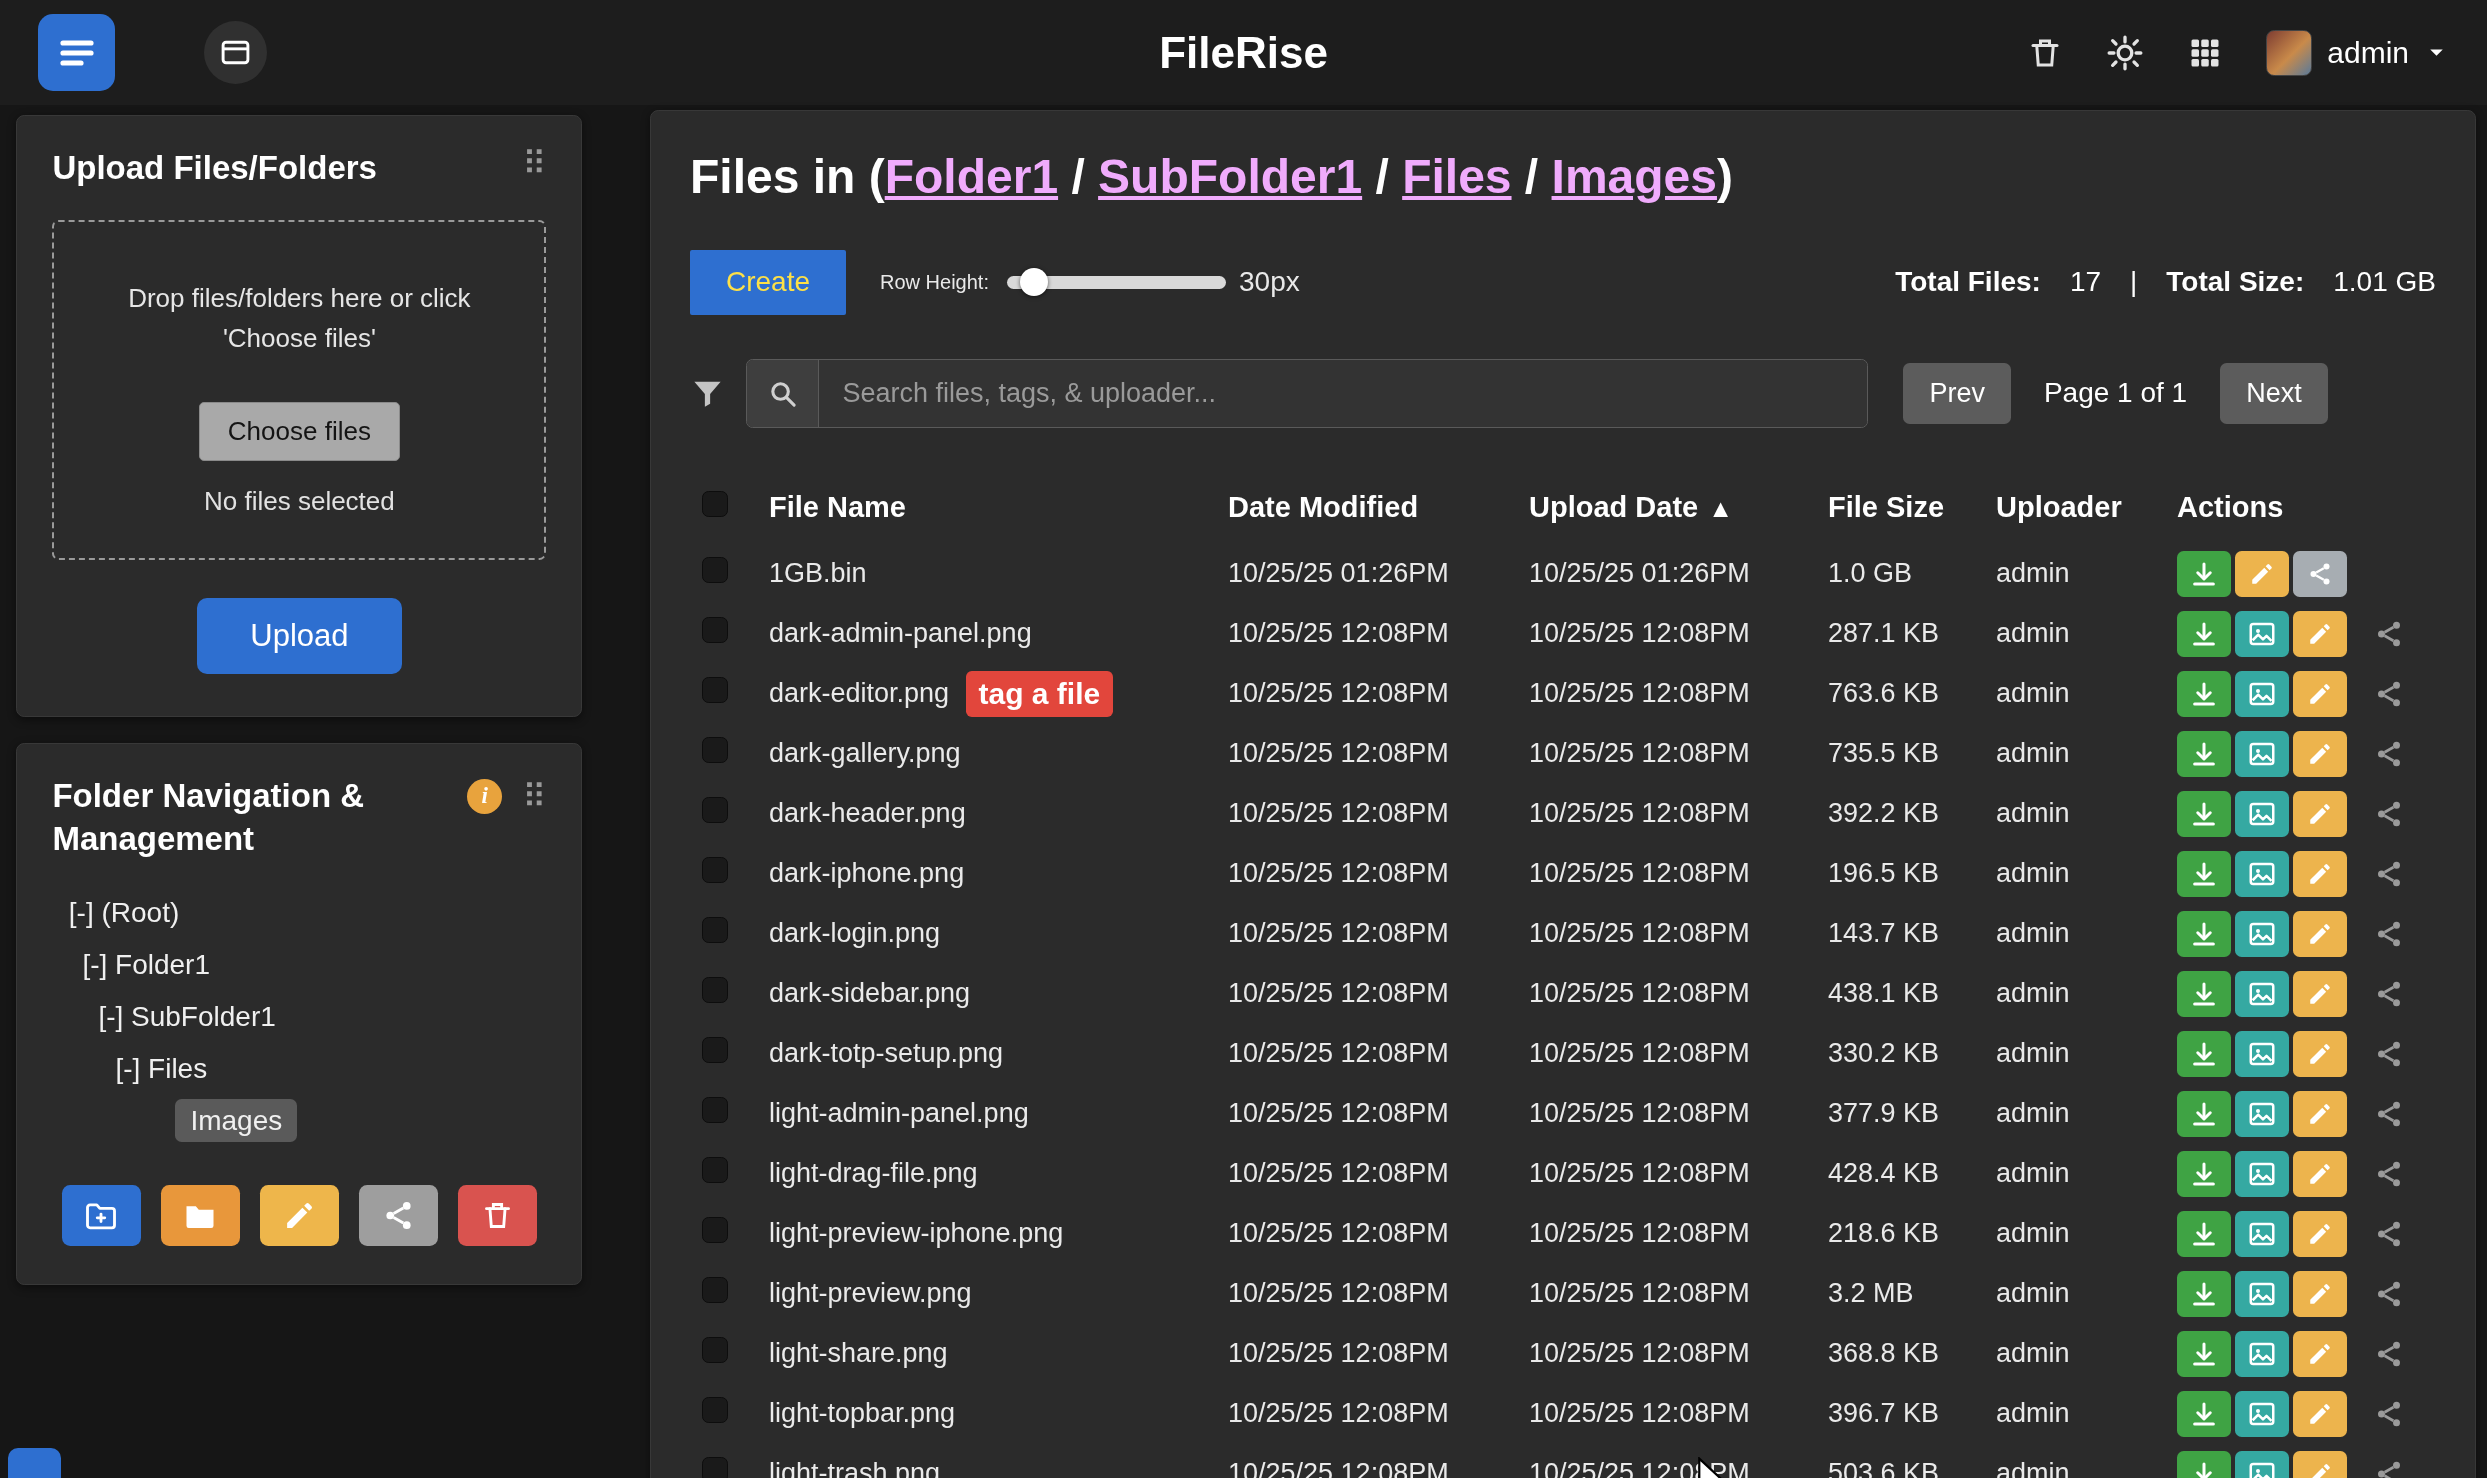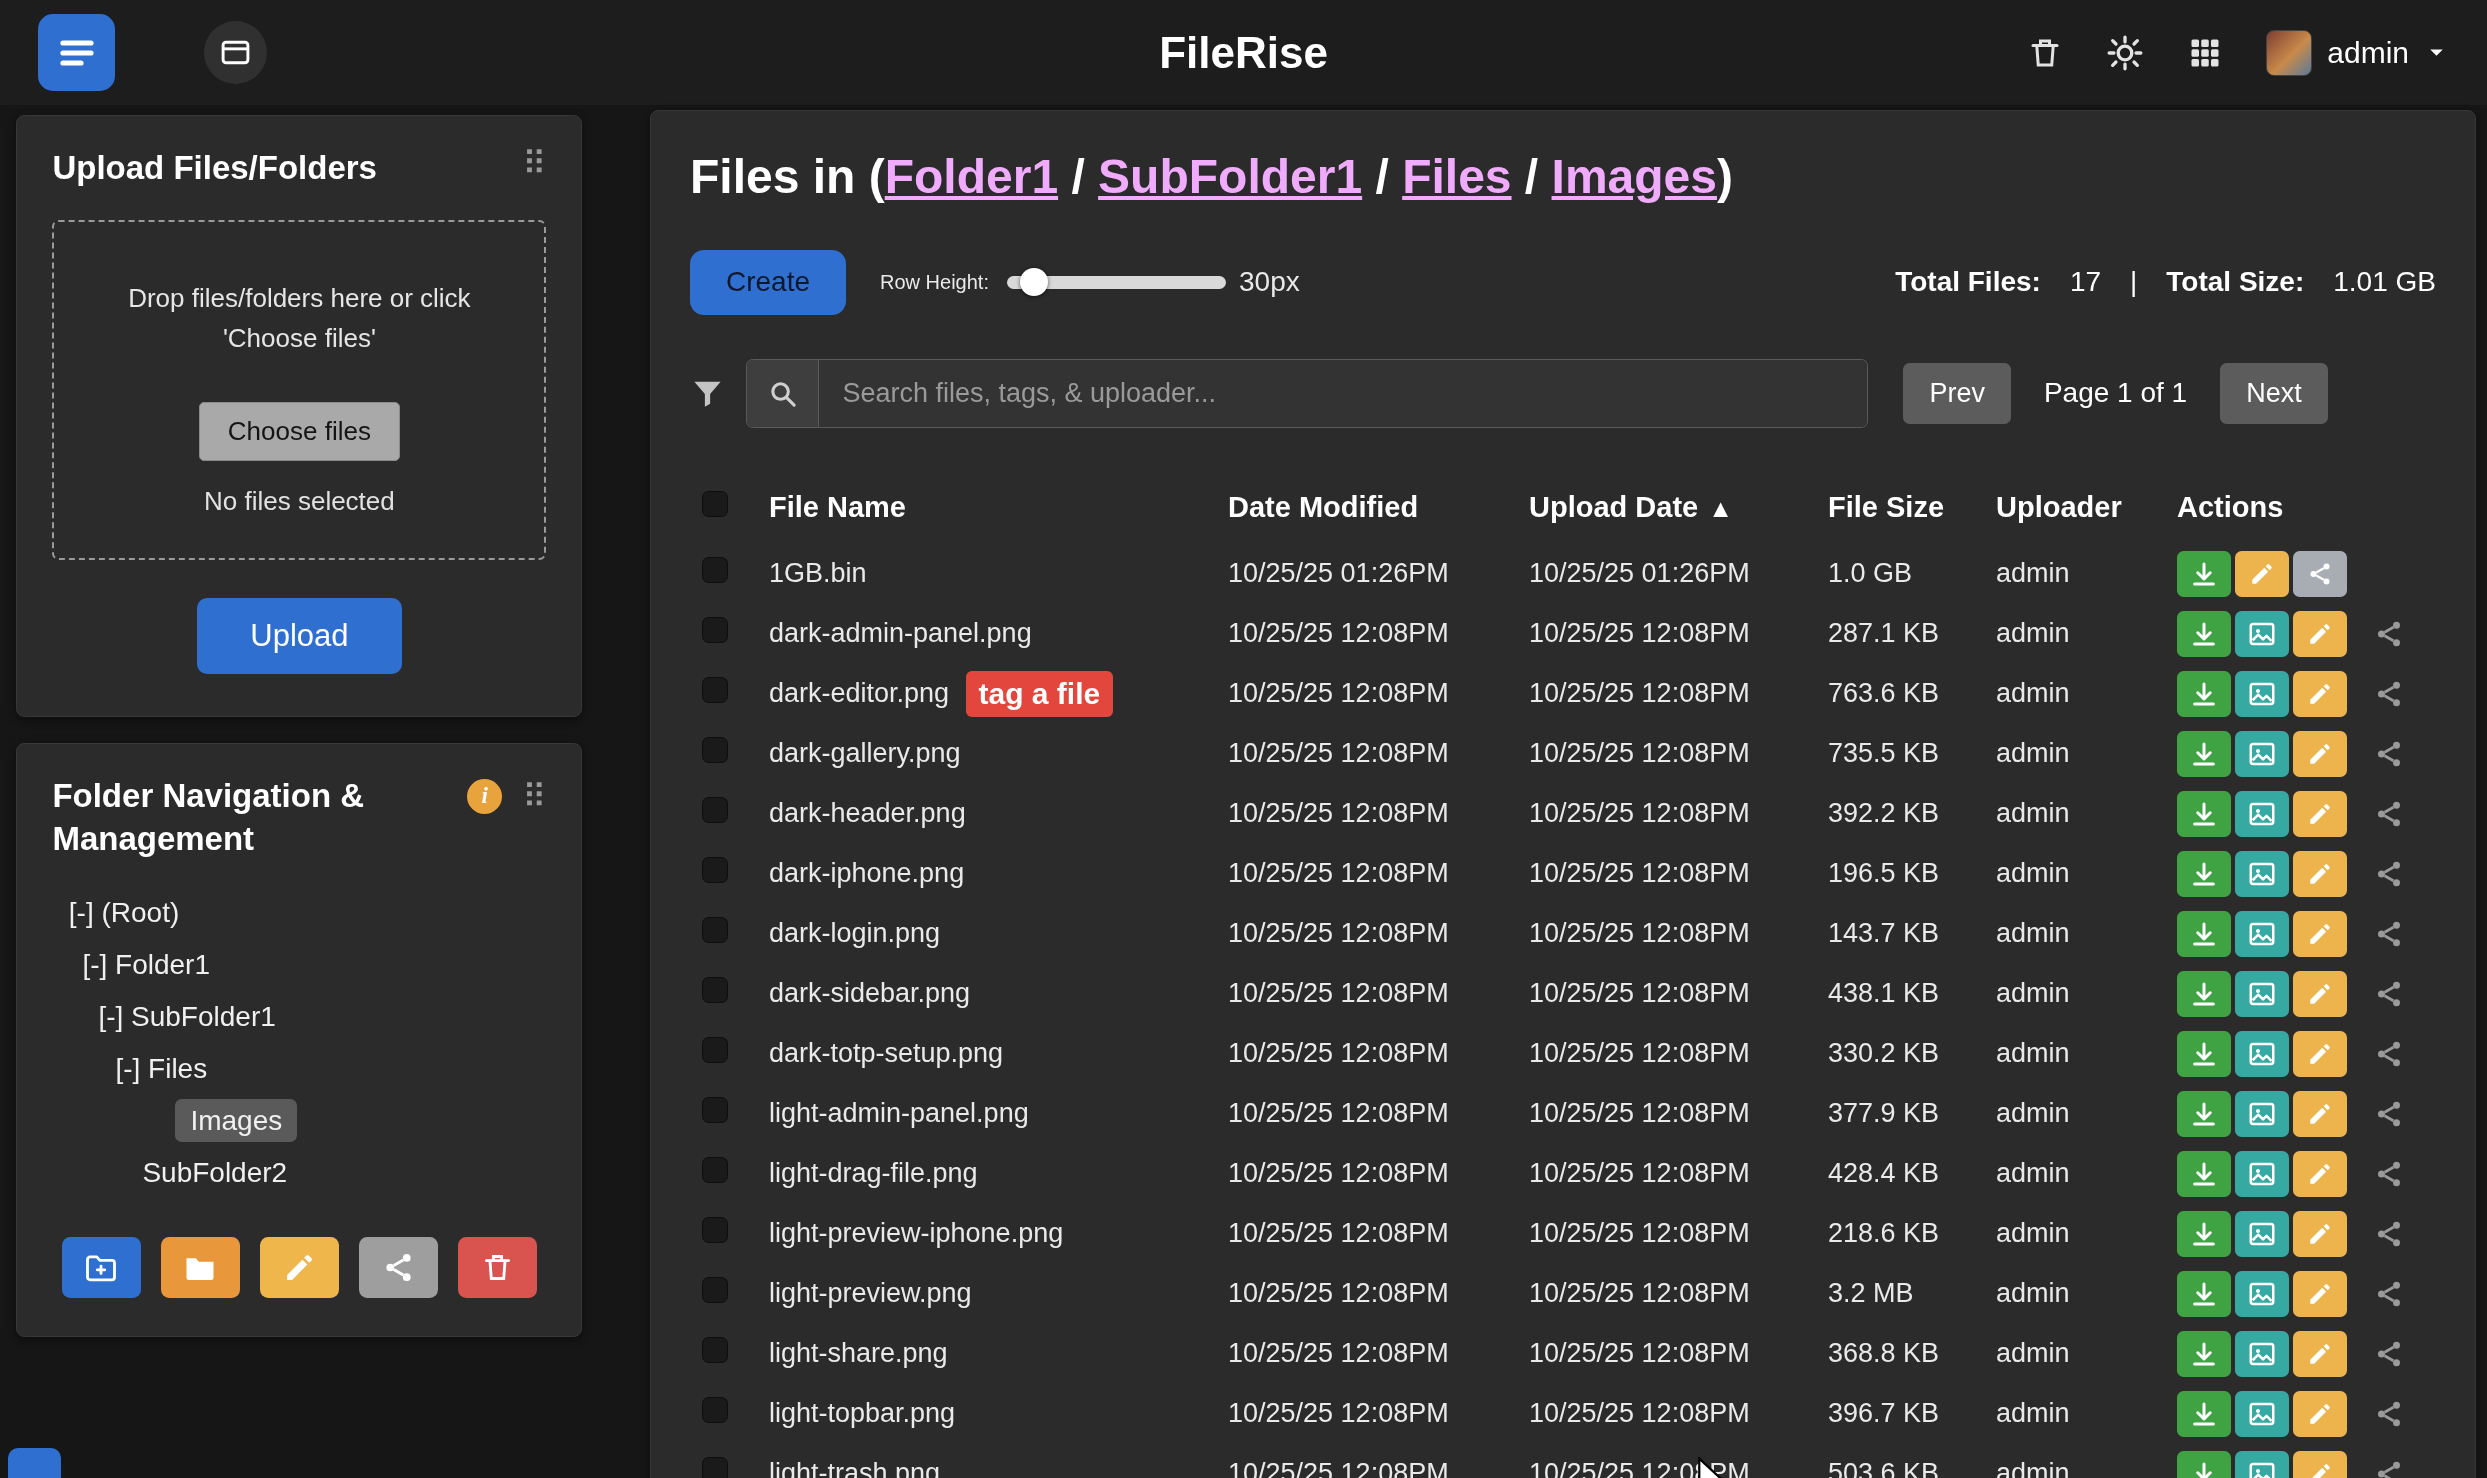--- a/index.html
+++ b/index.html
@@ -37,21 +37,21 @@
   .pill{background:#5a5a5a;border-radius:6.6px;padding:5.8px 15px}
   .folder-actions{display:flex;gap:20px;margin-top:38px;margin-bottom:6.6px;justify-content:center}
   .fbtn{width:79px;height:61px;border:none;border-radius:8.2px;display:flex;align-items:center;justify-content:center;color:#fff}
   .f-blue{background:#2e6fd0}.f-orange{background:#e8973b}.f-yellow{background:#eeb64b}.f-gray{background:#9e9e9e}.f-red{background:#d9534f}
 
   
   .main{position:absolute;left:650px;top:110px;width:1826px;height:1431px;background:#2b2b2b;border:0.8px solid #383838;border-radius:8.2px;padding:38px 39px;box-shadow:0 2.5px 8.2px rgba(0,0,0,.45);overflow:hidden}
   .heading{font-size:48px;font-weight:bold;color:#fff}
   .heading a{color:#f0abfc}
   .controls{display:flex;align-items:center;margin-top:46px}
-  .create-btn{background:#2e6fd0;color:#0f172a;font-size:28px;padding:16.4px 36px;border:none;border-radius:14px}
+  .create-btn{background:#2e6fd0;color:#fde047;font-size:28px;padding:16.4px 36px;border:none;border-radius:2px}
   .rh-label{margin-left:34px;font-size:20px}
   .slider{margin-left:18px;width:219px;-webkit-appearance:none;appearance:none;height:13px;background:#d9d9d9;border-radius:6.6px;outline:none}
   .slider::-webkit-slider-thumb{-webkit-appearance:none;appearance:none;width:28px;height:28px;border-radius:50%;background:#fff;box-shadow:0 0.8px 4.1px rgba(0,0,0,.6);border:none}
   .slider::-moz-range-thumb{width:28px;height:28px;border-radius:50%;background:#fff;border:none;box-shadow:0 0.8px 4.1px rgba(0,0,0,.6)}
   .rh-value{margin-left:13px;font-size:28px}
   .totals{margin-left:auto;font-size:28px;display:flex;align-items:center;gap:29px;color:#fff}
   .totals b{font-weight:bold}
   .searchrow{display:flex;align-items:center;margin-top:44px}
   .funnel{color:#c4c4c4;margin-right:21.4px;display:flex}
   .search-group{display:flex;align-items:stretch;border:1.6px solid #5a5a5a;border-radius:6.6px;overflow:hidden;width:1122px;height:69px;background:#333}
@@ -153,21 +153,20 @@
         <div class="info-badge">i</div>
         <div class="drag-handle">⠿</div>
       </div>
     </div>
     <div class="tree">
         <div class="tree-item" style="padding-left: 16.4px;">[-]  (Root)</div>
         <div class="tree-item" style="padding-left: 30px;">[-] Folder1</div>
         <div class="tree-item" style="padding-left: 46px;">[-] SubFolder1</div>
         <div class="tree-item" style="padding-left: 63px;">[-] Files</div>
         <div class="tree-item" style="padding-left: 123px;"><span class="pill">Images</span></div>
-        <div class="tree-item" style="padding-left: 90px;">SubFolder2</div>
       </div>
     <div class="folder-actions">
       <button class="fbtn f-blue">
         <svg width="36" height="36" viewBox="0 0 24 24" fill="none" stroke="#fff" stroke-width="1.9" stroke-linejoin="round">
             <path d="M3 6.3a1.7 1.7 0 011.7-1.7h4.5l2 2.3h8.1A1.7 1.7 0 0121 8.6v9.6a1.7 1.7 0 01-1.7 1.7H4.7A1.7 1.7 0 013 18.2V6.3z"></path>
             <path d="M12 10.7v5M9.5 13.2h5" stroke-linecap="round"></path>
           </svg>
       </button>
       <button class="fbtn f-orange">
         <svg width="36" height="36" viewBox="0 0 24 24" fill="#fff">

